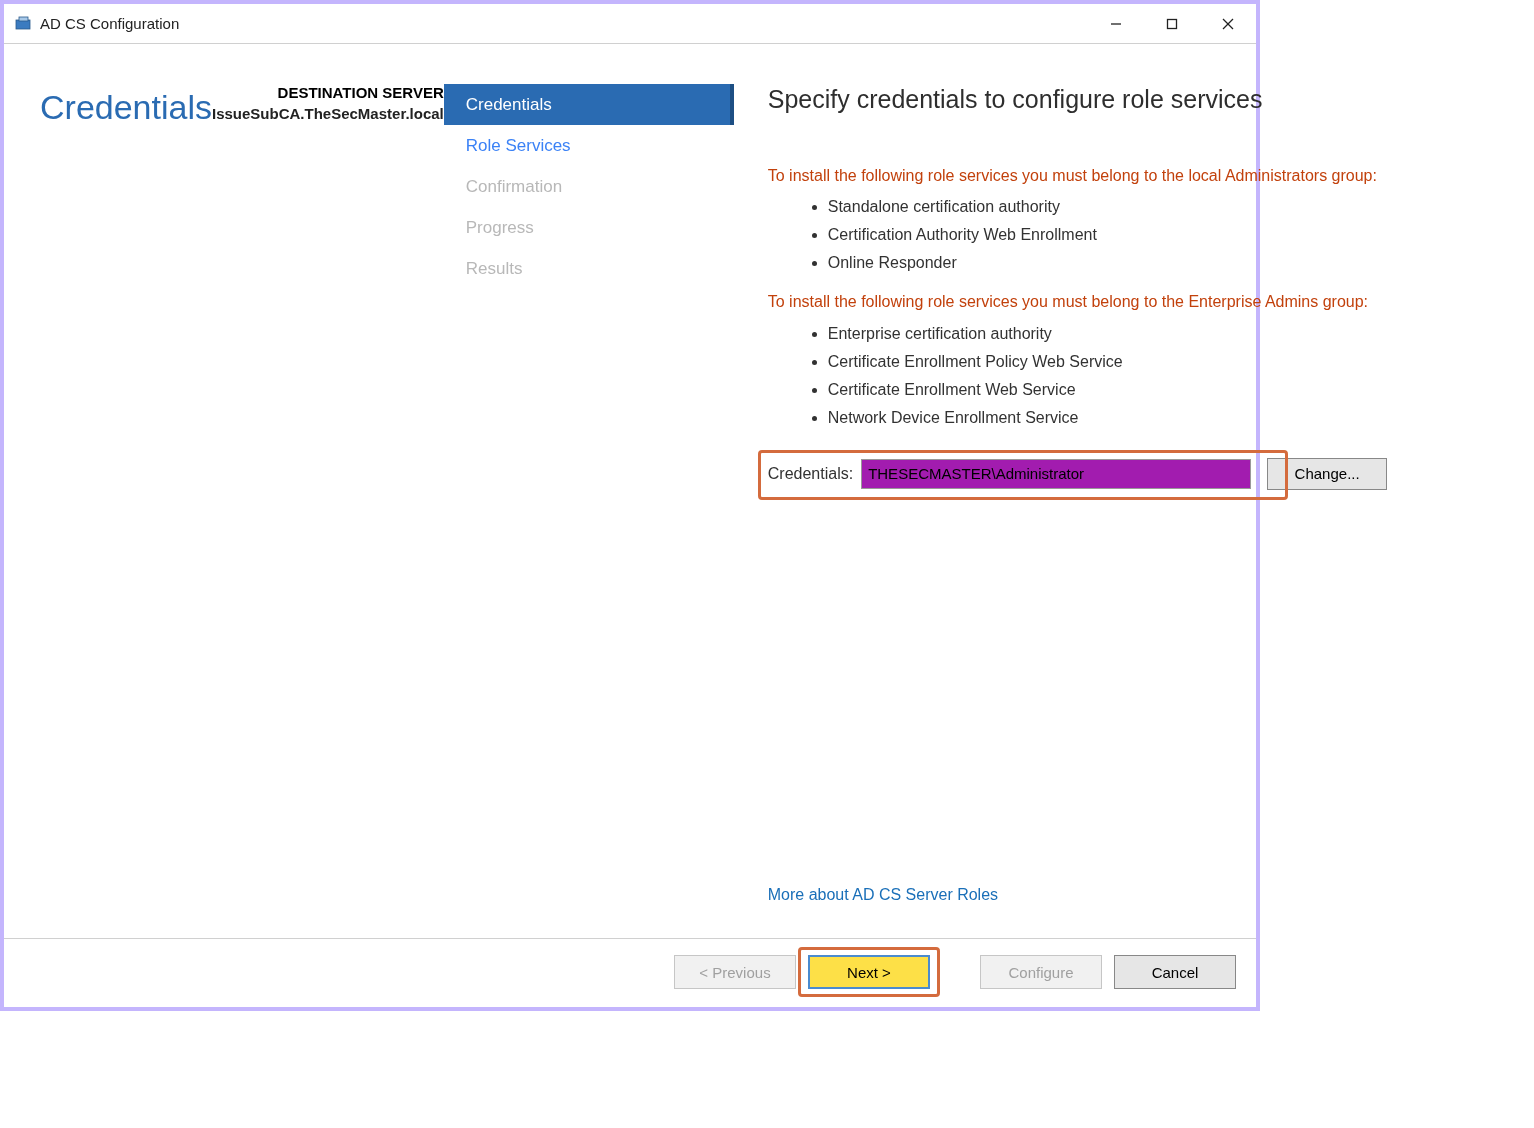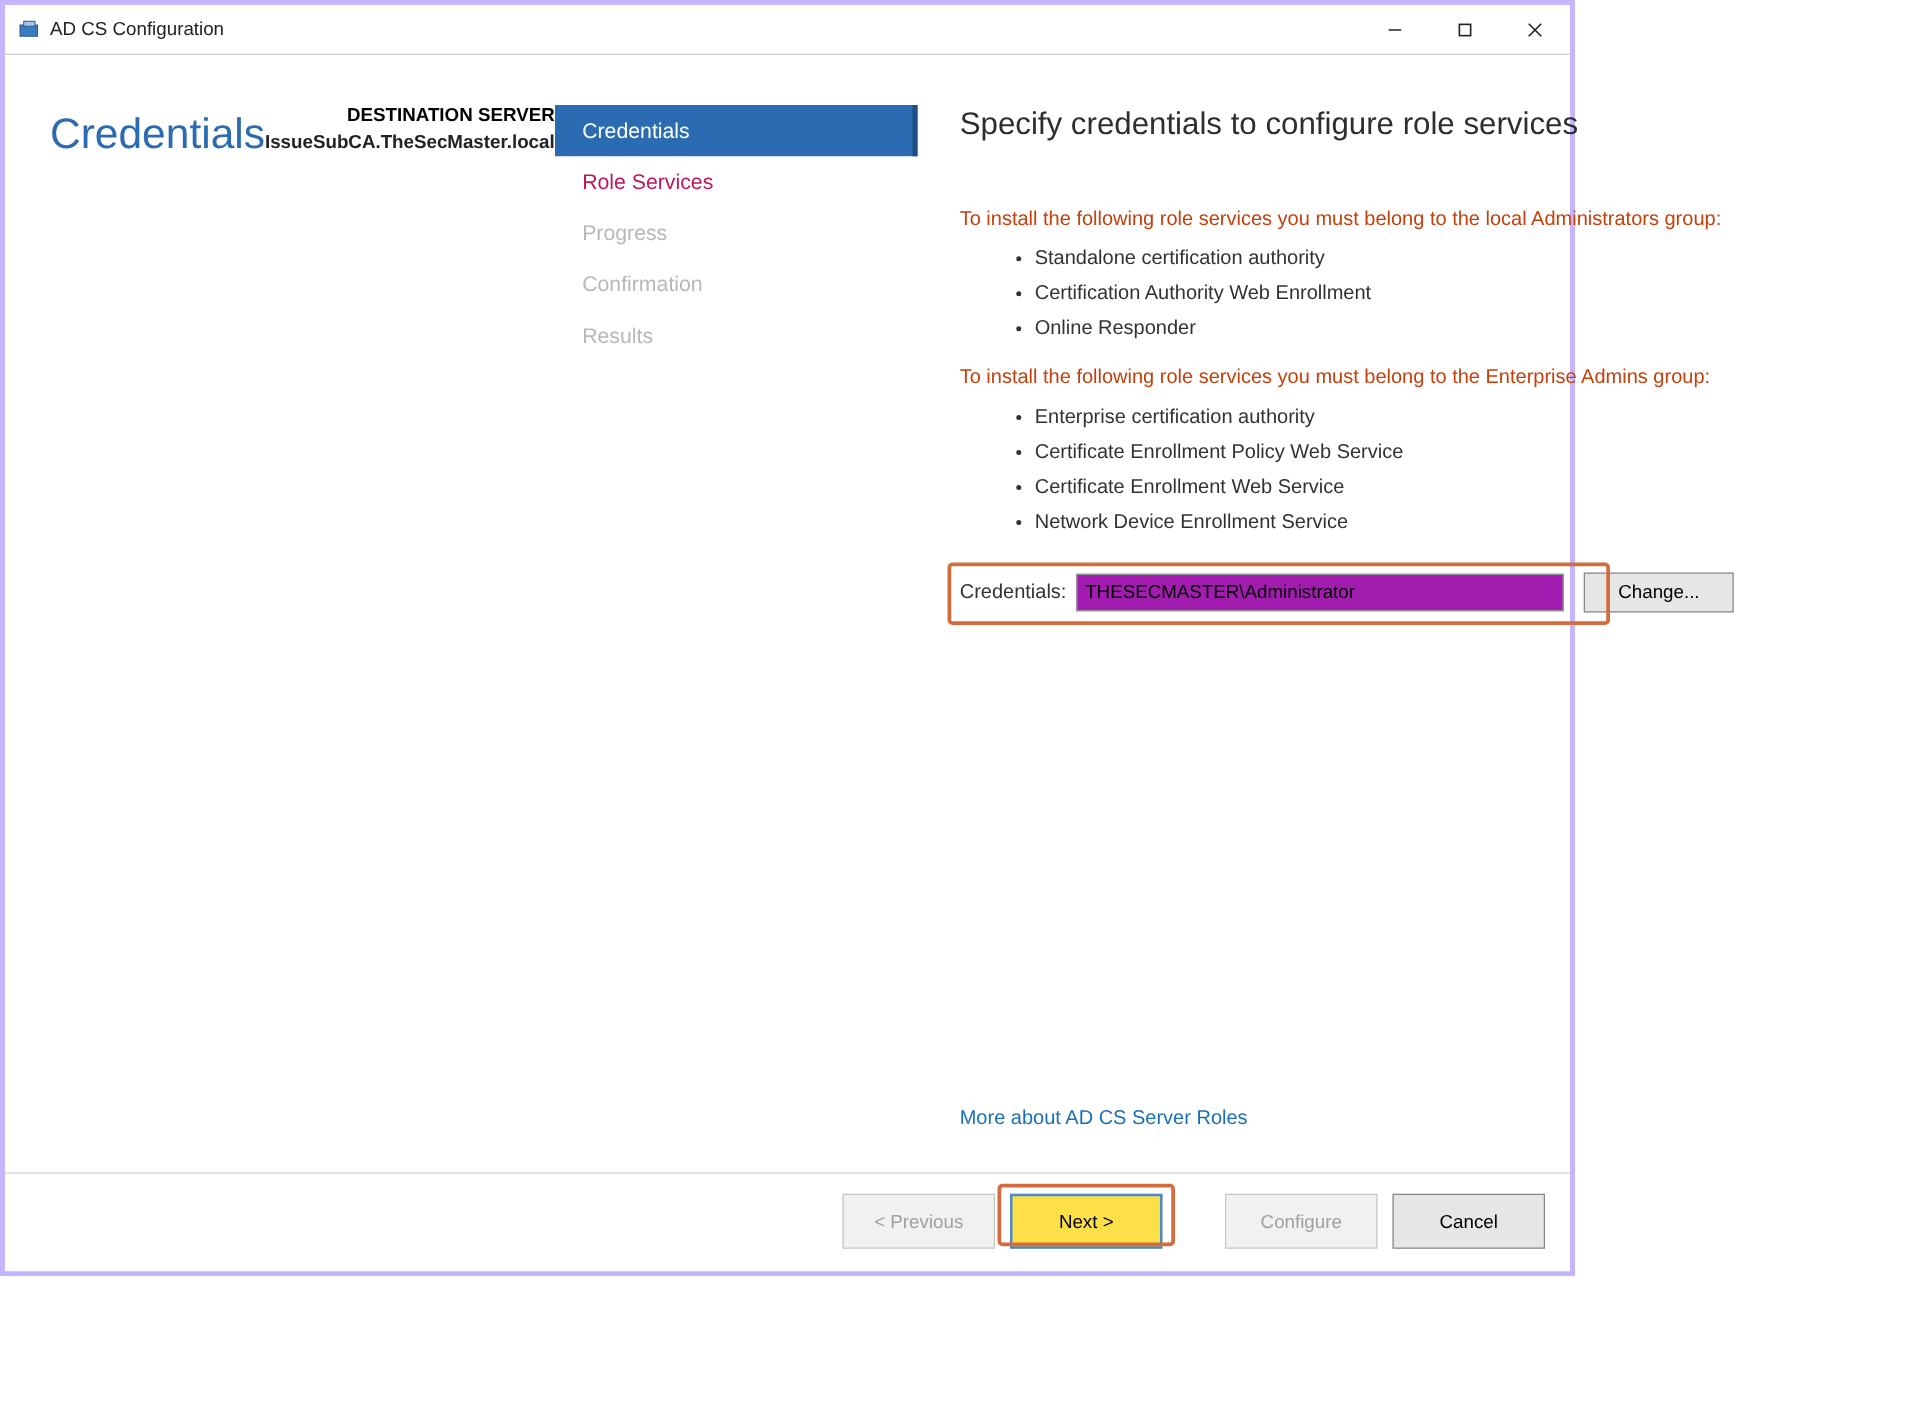--- a/index.html
+++ b/index.html
@@ -84,21 +84,21 @@
   .sidebar {
     width: 290px;
     padding-top: 2px;
   }
   .nav-item {
     height: 41px;
     display: flex;
     align-items: center;
     padding-left: 22px;
     font-size: 17px;
-    color: #be185d;
+    color: #3b82f6;
     cursor: default;
   }
   .nav-item.selected {
     background: #2a6bb2;
     color: #fff;
     border-right: 4px solid #1d4f84;
   }
   .nav-item.disabled { color: #b8b8b8; }
 
   
@@ -179,21 +179,21 @@
   .footer {
     border-top: 1px solid #d0d0d0;
     padding: 16px 20px 18px 20px;
     display: flex;
     justify-content: flex-end;
     gap: 12px;
     position: relative;
   }
   .wiz-btn {
     width: 122px;
-    height: 44px;
+    height: 34px;
     border: 1px solid #888;
     background: #e6e6e6;
     font-size: 15px;
     font-family: inherit;
     cursor: default;
   }
   .wiz-btn.disabled {
     color: #a0a0a0;
     border-color: #c6c6c6;
     background: #f1f1f1;
@@ -256,24 +256,24 @@
     <div class="content-row">
 
       <div class="sidebar">
         <div class="nav-item selected">
             <span>Credentials</span>
           </div>
         <div class="nav-item">
             <span>Role Services</span>
           </div>
         <div class="nav-item disabled">
+            <span>Confirmation</span>
+          </div>
+        <div class="nav-item disabled">
             <span>Progress</span>
-          </div>
-        <div class="nav-item disabled">
-            <span>Confirmation</span>
           </div>
         <div class="nav-item disabled">
             <span>Results</span>
           </div>
       </div>
 
       <div class="main">
         <div class="main-heading">Specify credentials to configure role services</div>
 
         <div class="intro-text">To install the following role services you must belong to the local Administrators group:</div>

